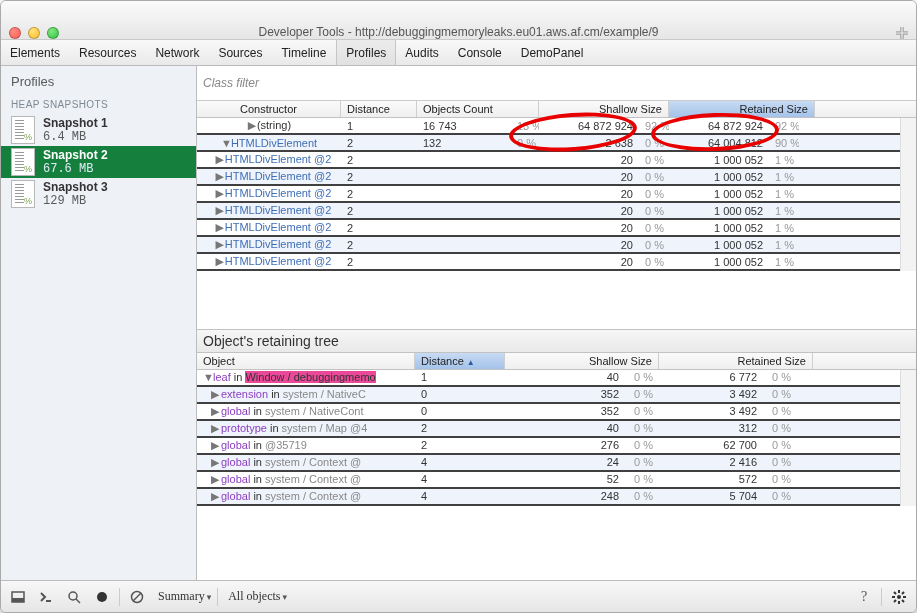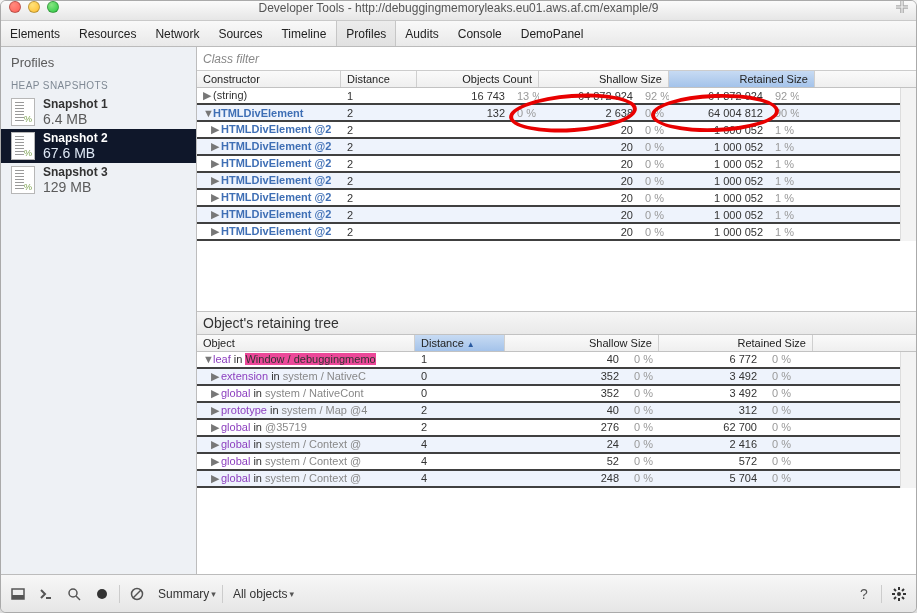--- a/index.html
+++ b/index.html
@@ -1,75 +1,75 @@
 <!DOCTYPE html>
 <html><head>
 <meta charset="utf-8">
 <style>
 * { box-sizing: border-box; margin: 0; padding: 0; }
 body { font-family: "Lucida Grande", "Helvetica Neue", Arial, sans-serif; font-size: 11px; color: #333; background: #fff; }
 .window { width: 917px; height: 613px; margin: 0; border: 1px solid #aaa; border-radius: 6px; overflow: hidden; box-shadow: 0 10px 30px rgba(0,0,0,.35); display: flex; flex-direction: column; background: #ededed; position: relative; }
-.titlebar { height: 20px; background: linear-gradient(#fbfbfb,#e6e6e6); border-bottom: 1px solid #c9c9c9; display: flex; align-items: flex-start; padding: 0 8px; position: relative; }
+.titlebar { height: 39px; background: linear-gradient(#fbfbfb,#e6e6e6); border-bottom: 1px solid #c9c9c9; display: flex; align-items: flex-end; padding: 0 8px; position: relative; }
 .traffic { display: flex; gap: 7px; position: absolute; left: 8px; }
 .dot { width: 12px; height: 12px; border-radius: 50%; border: .5px solid rgba(0,0,0,.25); }
 .dot.red { background: radial-gradient(circle at 35% 30%, #ff8b7e, #ff5f57); }
 .dot.yellow { background: radial-gradient(circle at 35% 30%, #ffe27a, #ffbd2e); }
 .dot.green { background: radial-gradient(circle at 35% 30%, #87e682, #28c840); }
 .win-title { flex: 1; text-align: center; font-size: 12px; color: #555; }
 .maximize-icon { position: absolute; right: 8px; width: 12px; height: 12px; opacity:.5; }
 .toolbar-tabs { height: 26px; background: linear-gradient(#f9f9f9,#e9e9e9); border-bottom: 1px solid #bbb; display: flex; align-items: stretch; font-size: 12px; color: #222; }
 .toolbar-tabs .tab { padding: 0 9px; display: flex; align-items: center; cursor: default; border-right: 1px solid transparent; }
 .toolbar-tabs .tab.active { background: linear-gradient(#ececec,#e1e1e1); border-left:1px solid #c6c6c6; border-right:1px solid #c6c6c6; }
 .main { flex: 1; display: flex; min-height: 0; background: #fff; }
 .sidebar { width: 196px; background: #eef1f5; border-right: 1px solid #bdbdbd; display: flex; flex-direction: column; }
 .sidebar-title { font-size: 13px; color: #5a5a5a; padding: 8px 10px 6px; }
 .sidebar-section { font-size: 10px; color: #7f8994; letter-spacing: .4px; padding: 4px 10px 4px; }
 .snap-item { display: flex; align-items: center; padding: 2px 8px 2px 10px; gap: 8px; cursor: default; }
-.snap-item.selected { background: #0f172a; color: #fff; }
+.snap-item.selected { background: #15803d; color: #fff; }
 .snap-icon { width: 24px; height: 28px; background: #fff; border: 1px solid #b7b7b7; position: relative; }
 .snap-icon::before { content:""; position:absolute; left:3px; top:3px; right:10px; bottom:3px; background: repeating-linear-gradient(#999,#999 1px,transparent 1px,transparent 3px); }
 .snap-icon::after { content:"%"; position:absolute; right:2px; bottom:1px; font-size:9px; color:#7aa14d; }
 .snap-text .name { font-size: 12px; font-weight: bold; }
-.snap-text .sz { font-size: 14px; color: #5b5b5b; }
+.snap-text .sz { font-size: 12px; color: #5b5b5b; font-family: Liberation Mono, monospace; }
 .snap-item.selected .snap-text .sz { color: #dfe9f6; }
 .content { flex:1; display:flex; flex-direction:column; min-width:0; position: relative; }
-.filter-row { height: 24px; border-bottom: 1px solid #ccc; display:flex; }
+.filter-row { height: 35px; border-bottom: 1px solid #ccc; display:flex; }
 .filter-input { flex:1; border: none; padding: 0 6px; font-size: 12px; outline: none; color:#333; font-style: italic;}
 .filter-input::placeholder { font-style: italic; color:#888; }
 .grid { display:flex; flex-direction:column; flex:1; min-height:0; }
 .grid-head, .grid-row { display:flex; border-bottom: 2px solid #404040; height: 17px; align-items:center; }
 .grid-head { background: linear-gradient(#fafafa,#efefef); border-bottom: 1px solid #c2c2c2; font-weight: normal; color:#222; }
 .grid-head .c { border-right:1px solid #cfcfcf; padding: 2px 6px; overflow:hidden; white-space:nowrap; }
 .grid-head .c.sorted { background: linear-gradient(#c7dbf3,#a4c3ea); }
 .grid-row .c { padding: 1px 6px; overflow:hidden; white-space:nowrap; text-overflow: clip; }
 .grid-row:nth-child(even){ background:#f3f6fb; }
 .grid-row.stripe-b { background:#eef3fc; }
 .grid-row.stripe-a { background:#fff; }
-.c.constr { flex: 0 0 144px; }
+.c.constr { flex: 0 0 144px; text-align: center; }
 .c.dist { flex: 0 0 76px; }
-.c.objc { flex: 0 0 94px; text-align:right; }
+.c.objc { flex: 0 0 94px; }
 .c.objp { flex: 0 0 28px; color:#999; text-align:left;}
 .c.sh { flex: 0 0 100px; text-align:right; }
 .c.shp { flex: 0 0 30px; color:#999; text-align:right;}
 .c.ret { flex: 0 0 100px; text-align:right; }
 .c.retp { flex: 0 0 30px; color:#999; text-align:right;}
 .tree-tog { display:inline-block; width:10px; color:#777; }
 .indent1 { padding-left: 14px !important; }
-.objlink { color:#3f6fb5;font-weight:bold; }
+.objlink { color:#3f6fb5; }
 .dim { color:#888; }
 .section-title { background: linear-gradient(#f6f6f6,#e9e9e9); border-top:1px solid #c2c2c2; border-bottom:1px solid #c2c2c2; padding:3px 6px; font-size:14px;}
 .lower-grid .c.obj { flex: 0 0 218px; }
 .lower-grid .c.dist2 { flex: 0 0 90px; }
 .lower-grid .c.lsh { flex: 0 0 120px; text-align:right;}
 .lower-grid .c.lshp { flex: 0 0 34px; color:#999; text-align:right;}
 .lower-grid .c.lret { flex: 0 0 104px; text-align:right;}
 .lower-grid .c.lretp { flex: 0 0 34px; color:#999; text-align:right;}
 .kw-purple { color:#8c3fbf; }
 .kw-string { background:#ec4899; }
-.statusbar { height: 38px; background: linear-gradient(#f7f7f7,#e6e6e6); border-top:1px solid #bcbcbc; display:flex; align-items:center; padding:0 6px; gap:6px;}
+.statusbar { height: 32px; background: linear-gradient(#f7f7f7,#e6e6e6); border-top:1px solid #bcbcbc; display:flex; align-items:center; padding:0 6px; gap:6px;font-family:Liberation Serif, serif;}
 .sb-btn { width:22px; height:20px; display:flex; align-items:center; justify-content:center; color:#555; border-radius:3px; }
 .sb-sep { width:1px; height:18px; background:#ccc; }
 .sb-select { border:none; background:transparent; font-size:12px; padding:2px 14px 2px 4px; position:relative; }
 .sb-select-wrap { position:relative; display:flex; align-items:center; }
 .sb-select-wrap::after { content:"▾"; font-size:9px; color:#555; margin-left:-12px; pointer-events:none;}
 .sb-right { margin-left:auto; display:flex; align-items:center; gap:6px; }
 .circle-annot { position:absolute; border: 4px solid #e80000; border-radius: 50%; pointer-events:none; }
 .circle1 { width: 128px; height: 38px; top: 47px; left: 312px; transform: rotate(-4deg);}
 .circle2 { width: 128px; height: 38px; top: 47px; left: 454px; transform: rotate(-2deg);}
 svg.icn { width:14px; height:14px; }

